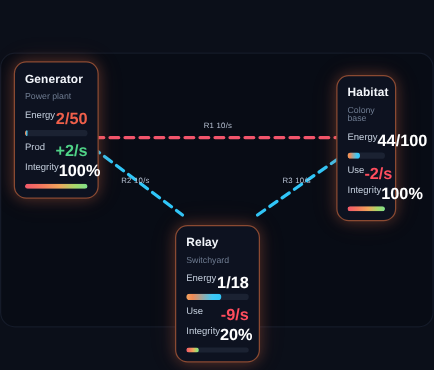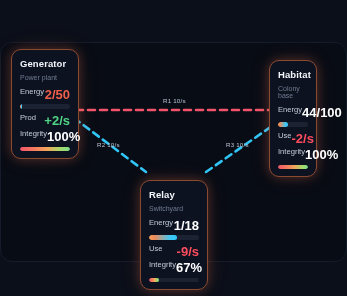--- a/index.html
+++ b/index.html
@@ -152,21 +152,21 @@
       <div class="bar-fill fill-energy" style="width:55%;"></div>
     </div>
 
     <div class="row">
       <span class="row-key">Use</span>
       <span class="row-val val-bad">-9/s</span>
     </div>
 
     <div class="row">
       <span class="row-key">Integrity</span>
-      <span class="row-val">67%</span>
+      <span class="row-val">20%</span>
     </div>
     <div class="bar bar-integrity">
       <div class="bar-fill fill-integrity" style="width:20%;"></div>
     </div>
   </div>
 
   <div class="card" style="left:269px; top:60px; width:48px;">
     <div class="card-title">Habitat</div>
     <div class="card-sub">Colony base</div>
 

